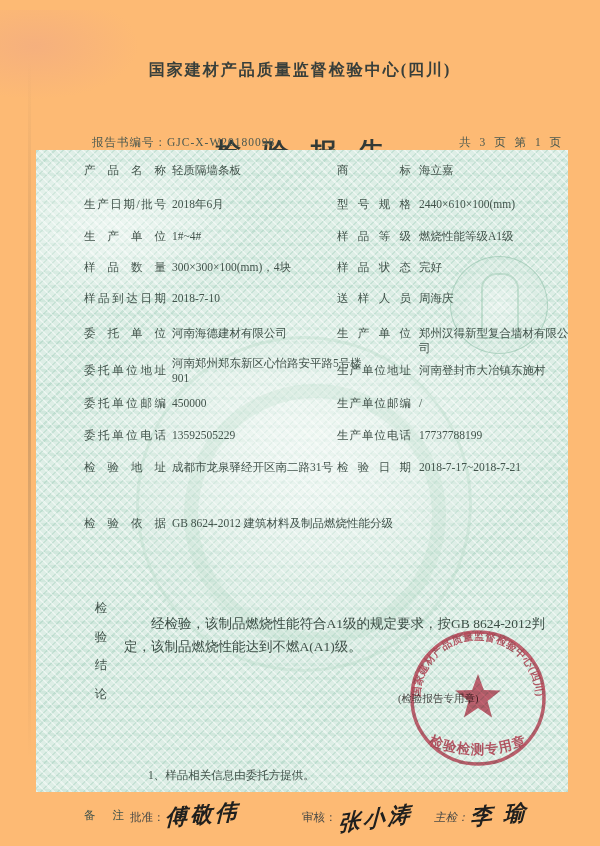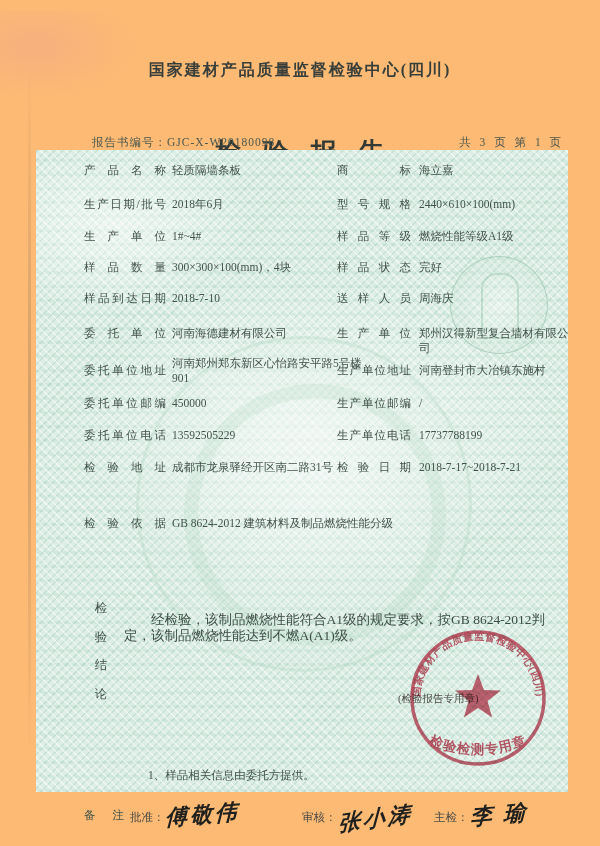--- a/index.html
+++ b/index.html
@@ -49,38 +49,38 @@
   .l-lbl{left:48px;width:82px;}
   .l-val{position:absolute;left:136px;width:196px;}
   .r-lbl{left:301px;width:74px;}
   .r-val{position:absolute;left:383px;width:150px;}
   .basis-val{position:absolute;left:136px;width:390px;}
 
   
   .concl-label{position:absolute;left:57px;top:444px;width:16px;
     font-size:12.5px;color:#42534b;line-height:28.5px;white-space:pre-line;text-align:center;}
   .concl-text{position:absolute;left:88px;top:462px;width:436px;
-    font-size:13.5px;color:#3c4d45;line-height:16px;text-indent:2em;}
+    font-size:13.5px;color:#3c4d45;line-height:23px;text-indent:2em;}
 
   
   .stamp-notes{position:absolute;left:362px;top:542px;width:170px;font-size:10.5px;color:#4a4a46;line-height:13px;}
   .stamp{position:absolute;left:366px;top:472px;width:152px;height:152px;mix-blend-mode:multiply;opacity:.92;}
 
   
   .remark-lbl{left:48px;width:40px;margin-top:40px;}
   .remark-val{position:absolute;left:112px;width:400px;}
 
   
   .footer{position:absolute;left:0;top:798px;width:568px;height:48px;font-size:11.5px;color:#4a4a46;}
   .sig-label{position:absolute;top:12px;}
   .sig{position:absolute;top:2px;font-size:22px;font-weight:bold;font-style:italic;color:#20201e;
     transform:rotate(-5deg) skewX(-6deg);letter-spacing:3px;white-space:nowrap;}
   .lab-approve{left:130px;} .sig-approve{left:165px;}
   .lab-review{left:302px;}  .sig-review{left:338px;top:6px;transform:rotate(-8deg) skewX(-10deg);}
-  .lab-chief{left:434px;}   .sig-chief{left:470px;}
+  .lab-chief{left:434px;font-style:italic;}   .sig-chief{left:470px;}
 </style>
 </head>
 <body>
 
 <div class="paper">
   <div class="smudge"></div>
   <div class="edge-shadow"></div>
 
   <div class="org">国家建材产品质量监督检验中心(四川)</div>
   <div class="title">检验报告</div>

